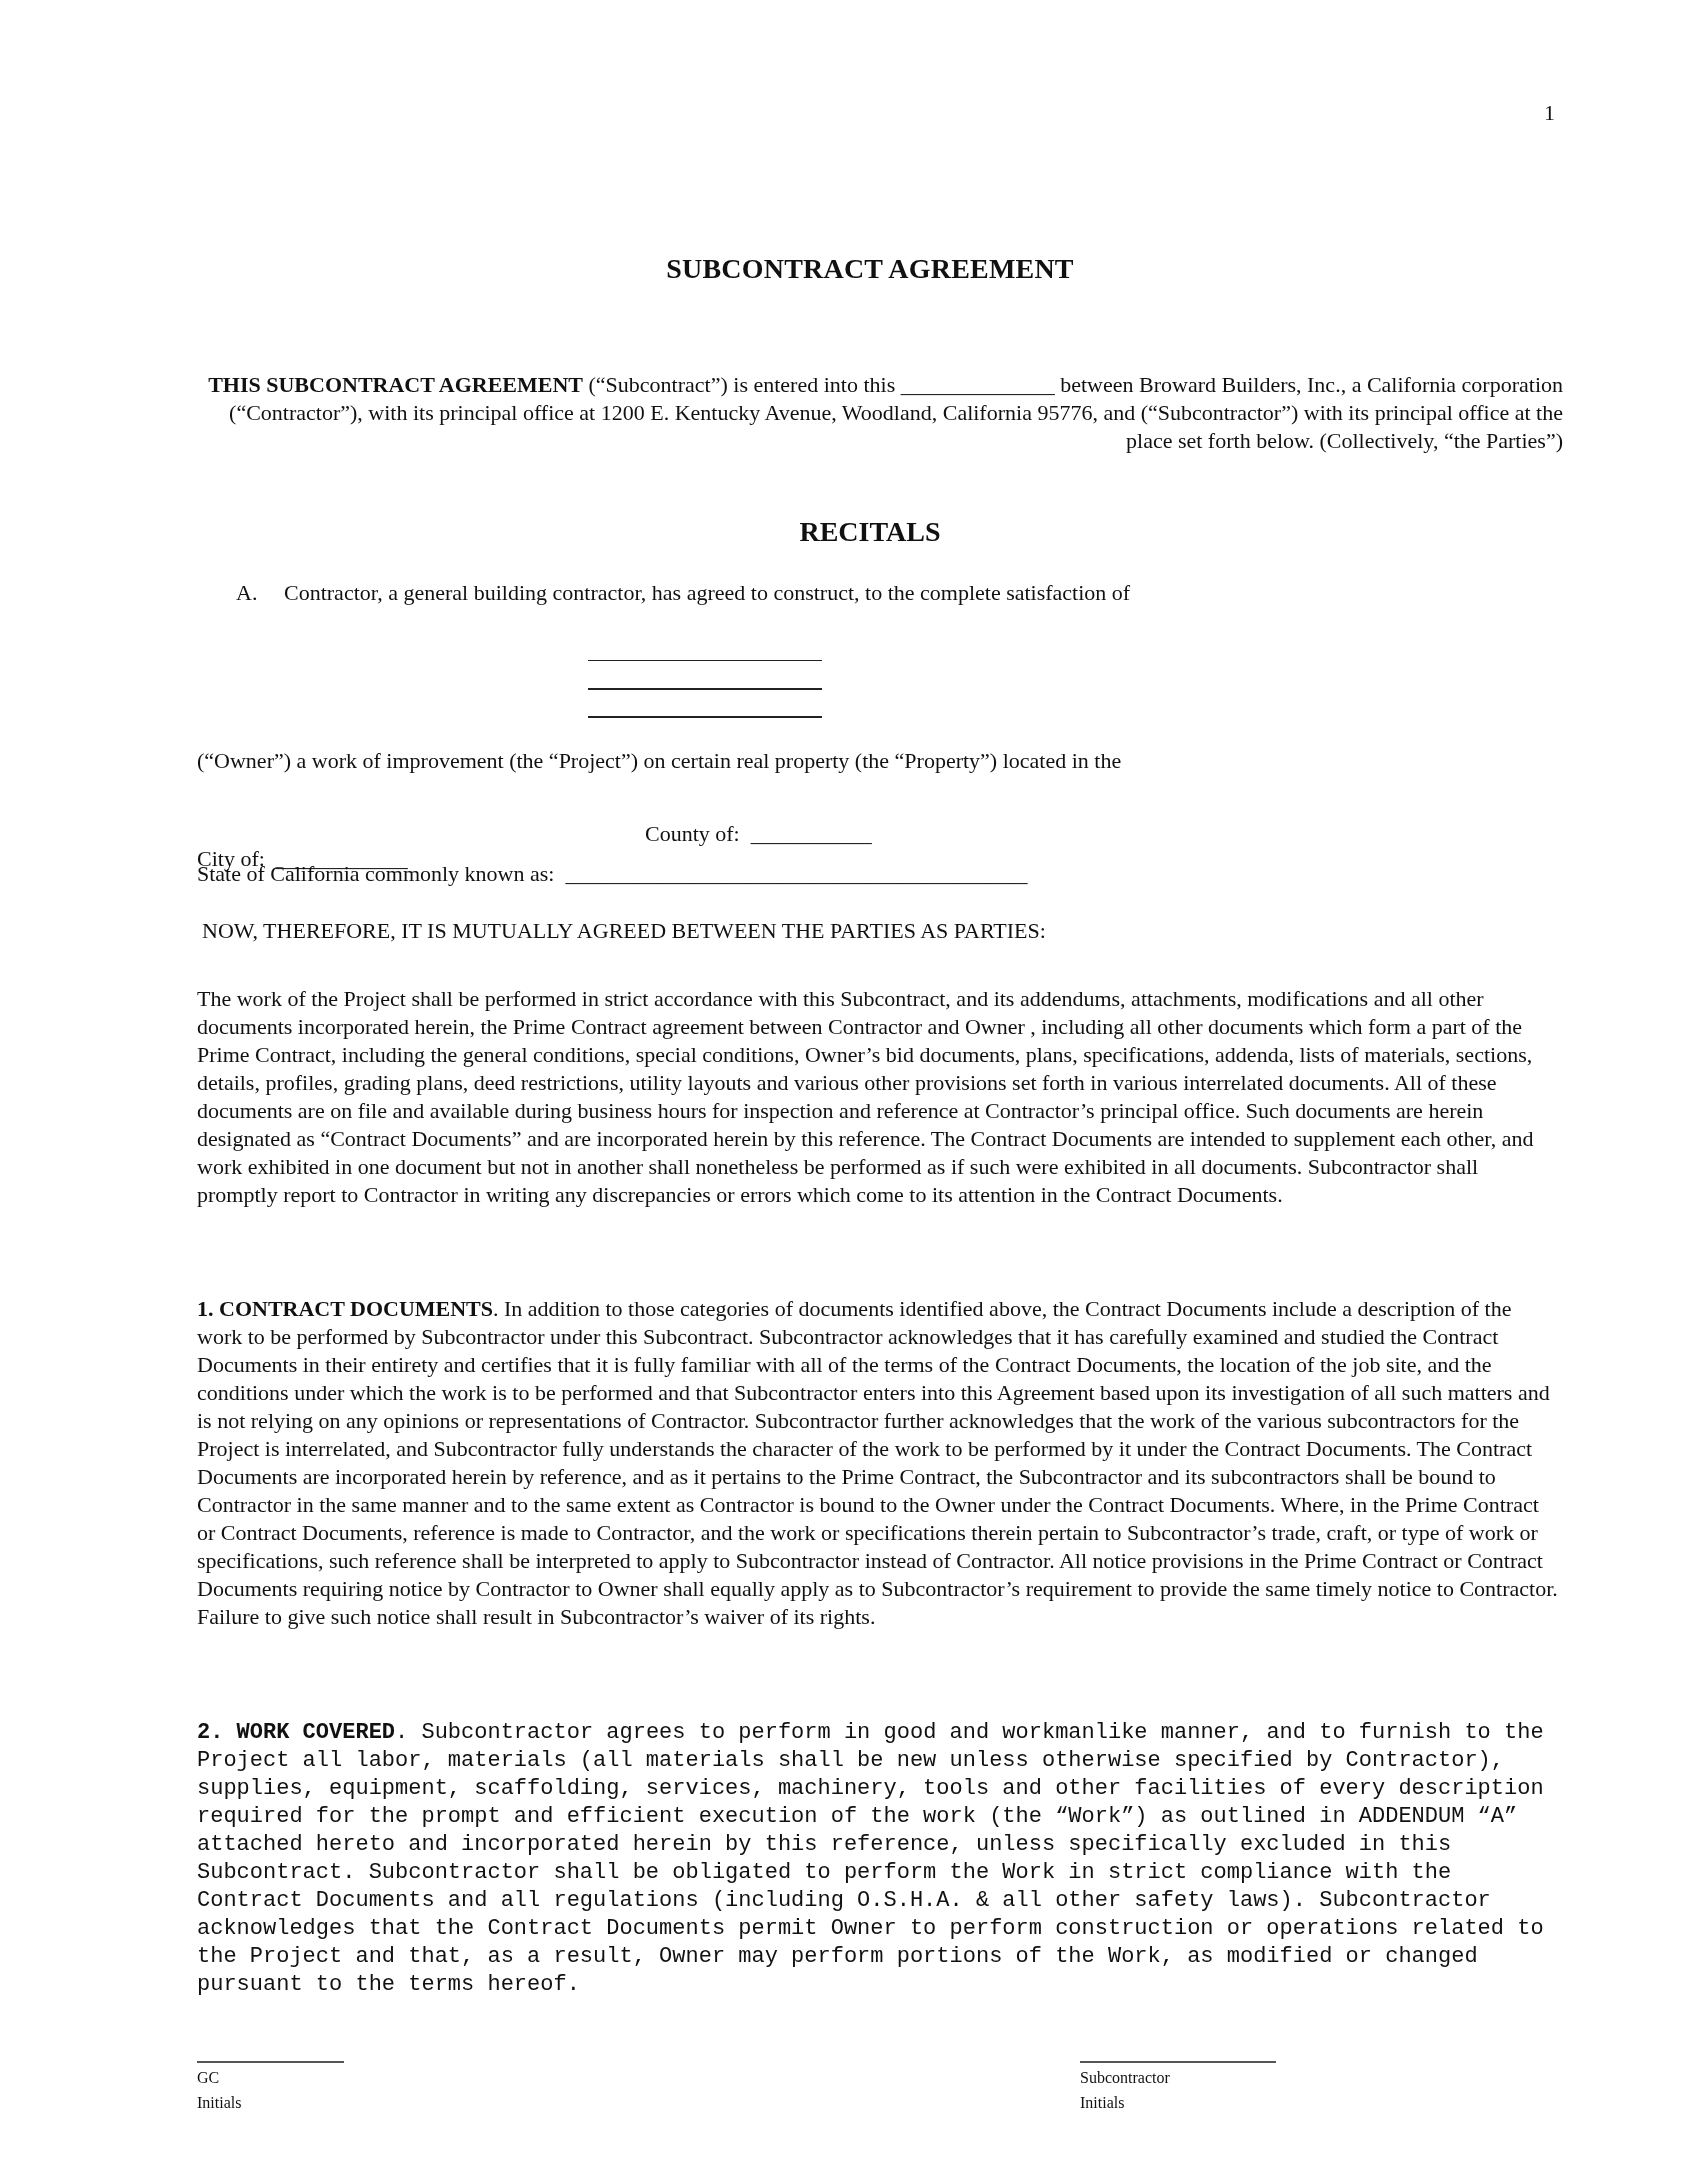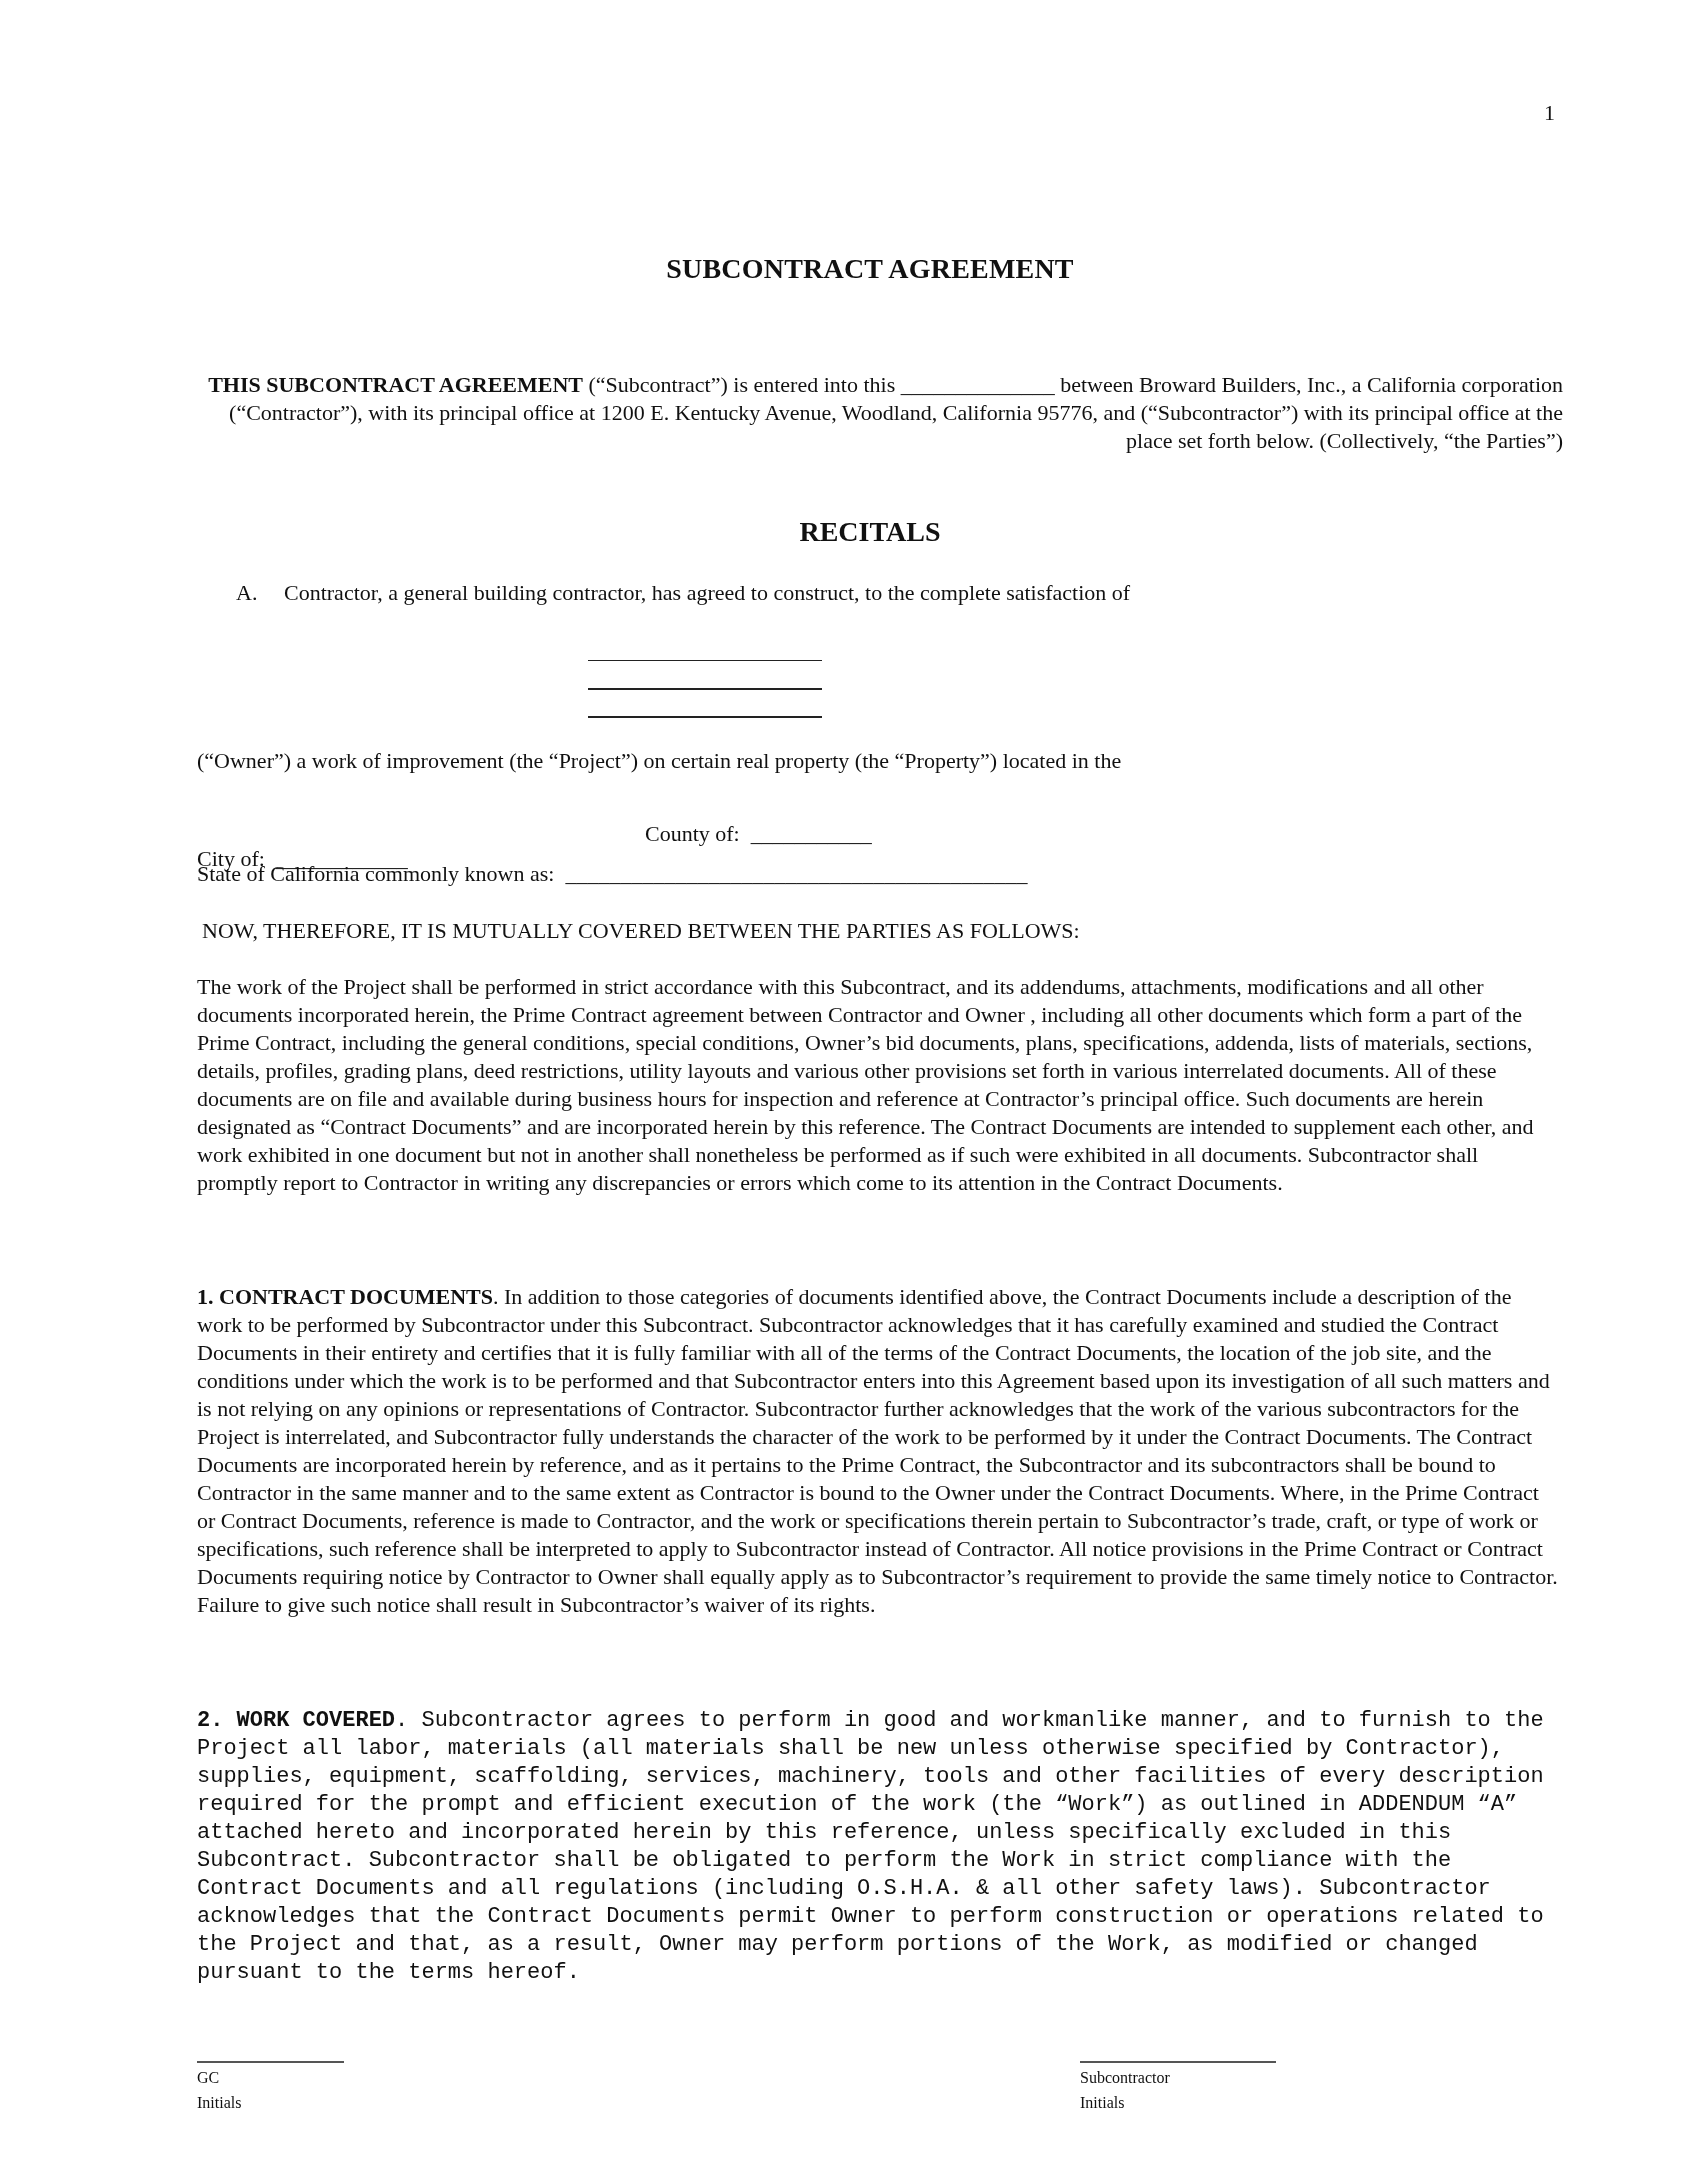--- a/index.html
+++ b/index.html
@@ -77,20 +77,21 @@
     }
     .owner-row { top: 747px; }
     .city-row { top: 845px; }
     .county-row { top: 804px; left: 645px; margin-top: 16px; }
     .state-row { top: 860px; }
     .now-row { top: 917px; left: 202px; }
     .para {
       position: absolute;
       left: 197px;
       width: 1364px;
+      margin-top: 12px;
     }
     .para-work { top: 973px; }
     .para-1 { top: 1283px; }
     .para-2 { top: 1707px; font-family: Liberation Mono, monospace; }
     .footer-line {
       position: absolute;
       top: 2061px;
       height: 0;
       border-top: 2px solid #555;
     }
@@ -126,21 +127,21 @@
 <div class="owner-line l3"></div>
 
 <div class="line-row owner-row">(“Owner”) a work of improvement (the “Project”) on certain real property (the “Property”) located in the</div>
 
 <div class="line-row city-row"><span>City of:</span><span>  ____________</span></div>
 
 <div class="line-row county-row"><span>County of:</span><span>  ___________</span></div>
 
 <div class="line-row state-row"><span>State of California commonly known as:</span><span>  __________________________________________</span></div>
 
-<div class="line-row now-row">NOW, THEREFORE, IT IS MUTUALLY COVERED BETWEEN THE PARTIES AS FOLLOWS:</div>
+<div class="line-row now-row">NOW, THEREFORE, IT IS MUTUALLY AGREED BETWEEN THE PARTIES AS PARTIES:</div>
 
 <div class="para para-work">The work of the Project shall be performed in strict accordance with this Subcontract, and its addendums, attachments, modifications and all other documents incorporated herein, the Prime Contract agreement between Contractor and Owner , including all other documents which form a part of the Prime Contract, including the general conditions, special conditions, Owner’s bid documents, plans, specifications, addenda, lists of materials, sections, details, profiles, grading plans, deed restrictions, utility layouts and various other provisions set forth in various interrelated documents. All of these documents are on file and available during business hours for inspection and reference at Contractor’s principal office.  Such documents are herein designated as “Contract Documents” and are incorporated herein by this reference.  The Contract Documents are intended to supplement each other, and work exhibited in one document but not in another shall nonetheless be performed as if such were exhibited in all documents. Subcontractor shall promptly report to Contractor in writing any discrepancies or errors which come to its attention in the Contract Documents.</div>
 
 <div class="para para-1">
   <span class="bold">1. CONTRACT DOCUMENTS</span><span>.  In addition to those categories of documents identified above, the Contract Documents include a description of the work to be performed by Subcontractor under this Subcontract.  Subcontractor acknowledges that it has carefully examined and studied the Contract Documents in their entirety and certifies that it is fully familiar with all of the terms of the Contract Documents, the location of the job site, and the conditions under which the work is to be performed and that Subcontractor enters into this Agreement based upon its investigation of all such matters and is not relying on any opinions or representations of Contractor. Subcontractor further acknowledges that the work of the various subcontractors for the Project is interrelated, and Subcontractor fully understands the character of the work to be performed by it under the Contract Documents. The Contract Documents are incorporated herein by reference, and as it pertains to the Prime Contract, the Subcontractor and its subcontractors shall be bound to Contractor in the same manner and to the same extent as Contractor is bound to the Owner under the Contract Documents.  Where, in the Prime Contract or Contract Documents, reference is made to Contractor, and the work or specifications therein pertain to Subcontractor’s trade, craft, or type of work or specifications, such reference shall be interpreted to apply to Subcontractor instead of Contractor.  All notice provisions in the Prime Contract or Contract Documents requiring notice by Contractor to Owner shall equally apply as to Subcontractor’s requirement to provide the same timely notice to Contractor.  Failure to give such notice shall result in Subcontractor’s waiver of its rights.</span>
 </div>
 
 <div class="para para-2">
   <span class="bold">2. WORK COVERED</span><span>.  Subcontractor agrees to perform in good and workmanlike manner, and to furnish to the Project all labor, materials (all materials shall be new unless otherwise specified by Contractor), supplies, equipment, scaffolding, services, machinery, tools and other facilities of every description required for the prompt and efficient execution of the work (the “Work”) as outlined in ADDENDUM “A” attached hereto and incorporated herein by this reference, unless specifically excluded in this Subcontract. Subcontractor shall be obligated to perform the Work in strict compliance with the Contract Documents and all regulations (including O.S.H.A. &amp; all other safety laws).  Subcontractor acknowledges that the Contract Documents permit Owner to perform construction or operations related to the Project and that, as a result, Owner may perform portions of the Work, as modified or changed pursuant to the terms hereof.</span>
 </div>

